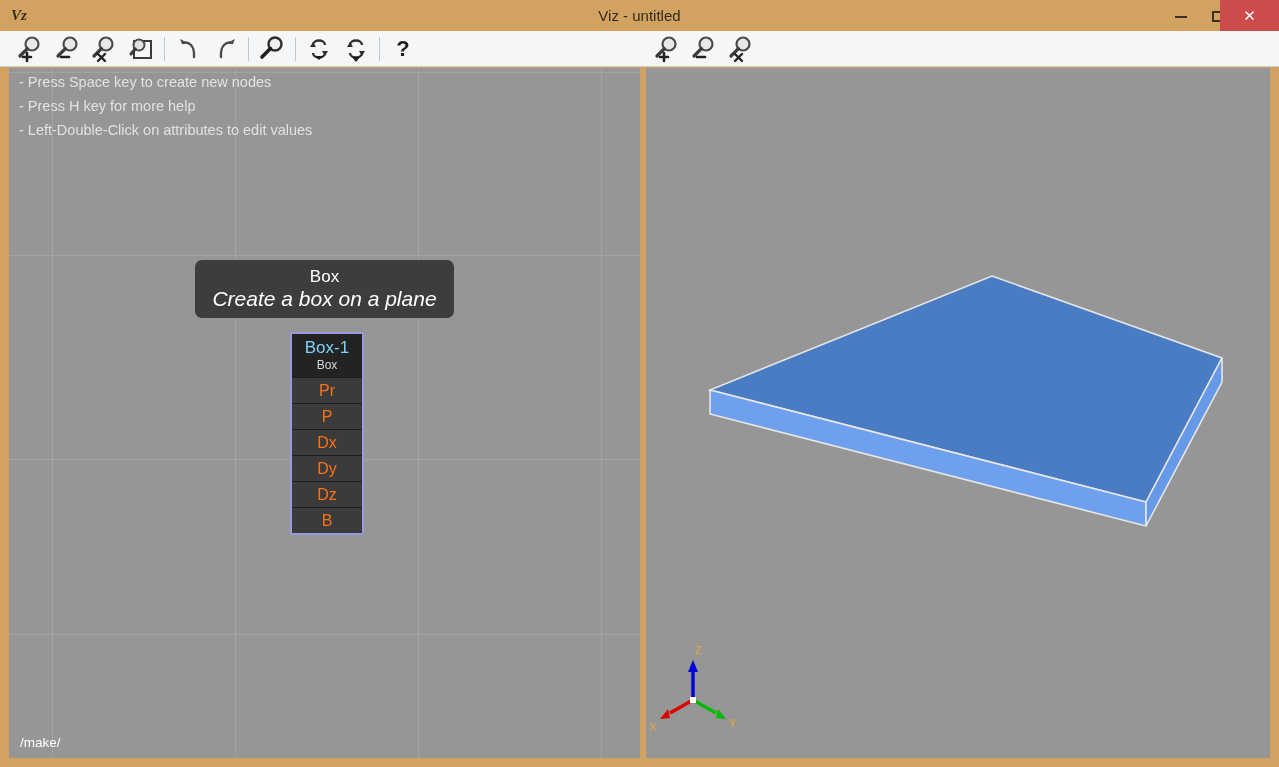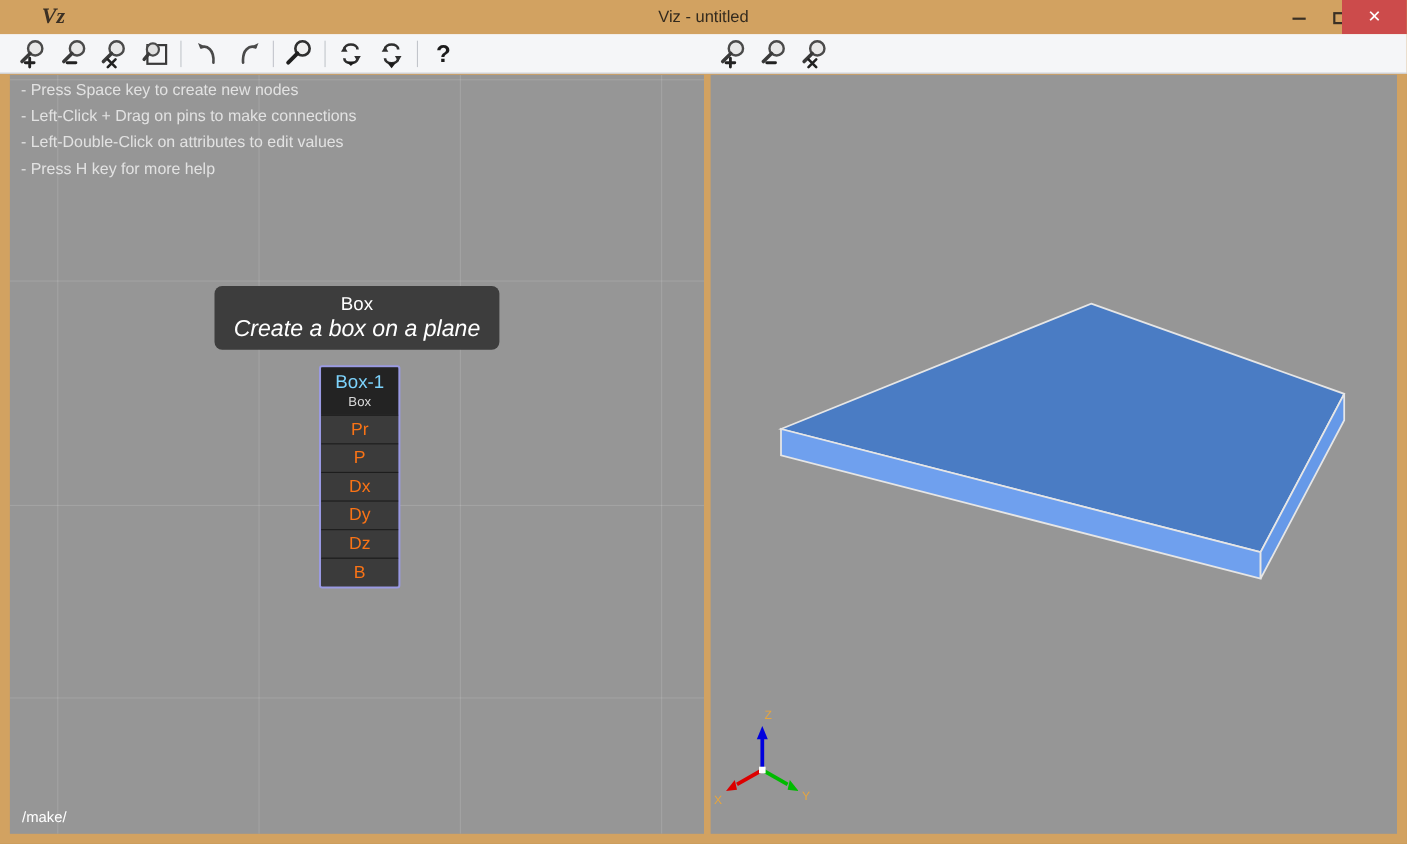--- a/index.html
+++ b/index.html
@@ -23,27 +23,26 @@
     position: absolute;
     left: 0; top: 0;
     width: 1279px; height: 31px;
     background: #d2a261;
   }
   #app-icon {
     position: absolute;
     left: 9px; top: 5px;
     width: 20px; height: 20px;
     color: #3b3024;
-    font-size: 20px;
+    font-size: 15px;
     font-style: italic;
     font-weight: bold;
     line-height: 20px;
     text-align: center;
     font-family: "Liberation Serif", serif;
-    margin-left: 29px;
   }
   #window-title {
     position: absolute;
     left: 0; top: 0;
     width: 1279px; height: 17px;
     line-height: 31px;
     text-align: center;
     font-size: 15px;
     color: #332a1e;
   }
@@ -351,23 +350,22 @@
     <div class="gridline-v" style="left:226px"></div>
     <div class="gridline-v" style="left:409px"></div>
     <div class="gridline-v" style="left:592px"></div>
     <div class="gridline-h" style="top:4px"></div>
     <div class="gridline-h" style="top:187px"></div>
     <div class="gridline-h" style="top:391px"></div>
     <div class="gridline-h" style="top:566px"></div>
 
     <div id="help-lines">
       <div class="help-line">- Press Space key to create new nodes</div>
-      <div class="help-line">- Left-Click + Drag on pins to make connections</div>
+      <div class="help-line">- Press H key for more help</div>
       <div class="help-line">- Left-Double-Click on attributes to edit values</div>
-      <div class="help-line">- Press H key for more help</div>
     </div>
 
     <div id="tooltip">
       <div id="tooltip-title">Box</div>
       <div id="tooltip-desc">Create a box on a plane</div>
     </div>
 
     <div id="node-box">
       <div id="node-header">
         <div id="node-title">Box-1</div>

